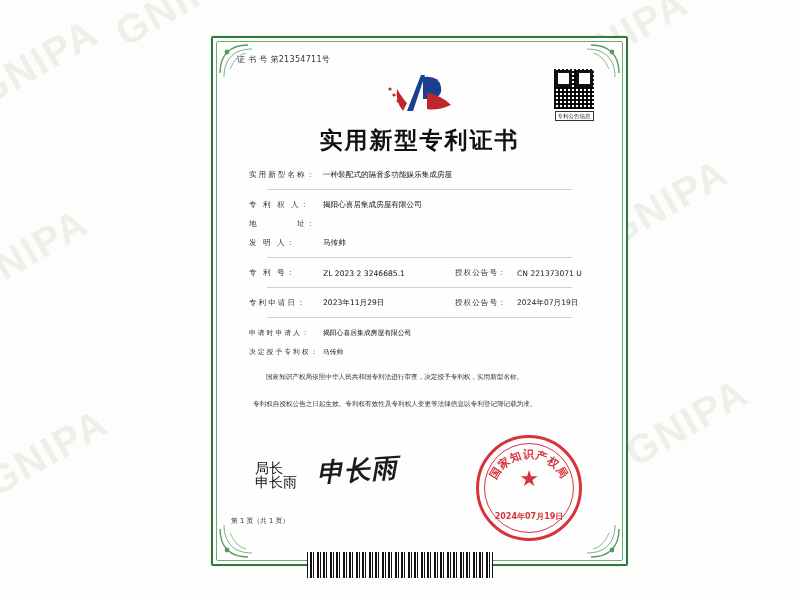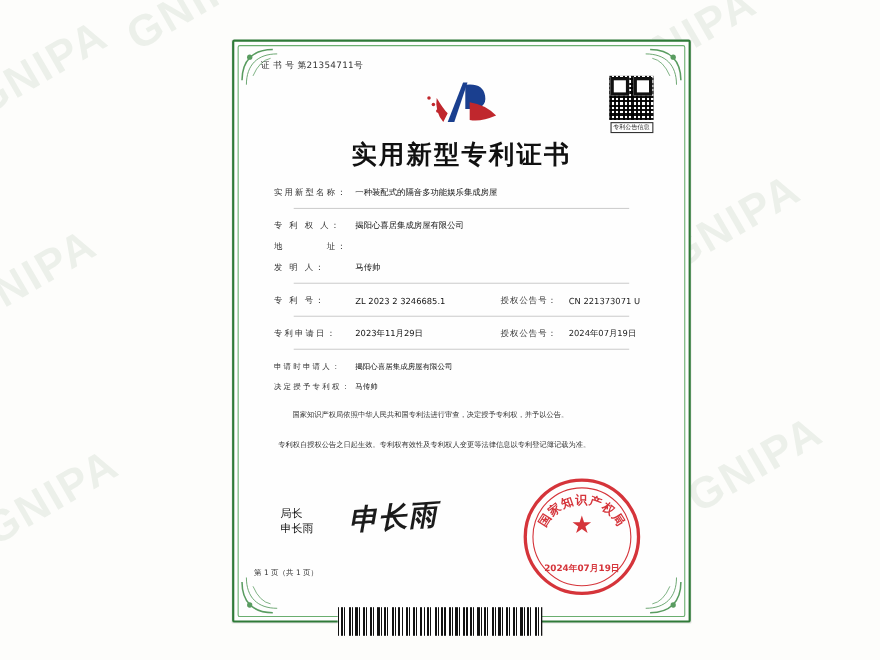--- a/index.html
+++ b/index.html
@@ -193,21 +193,21 @@
   
   .sign-area {
     position: relative;
     margin-top: 26px;
     height: 96px;
   }
   .sign-labels {
     position: absolute;
     left: 24px;
     top: 24px;
-    font-size: 10px;
+    font-size: 14px;
     line-height: 14px;
     color: #111;
   }
   .handwriting {
     position: absolute;
     left: 86px;
     top: 16px;
     font-family: "DejaVu Serif", serif;
     font-style: italic;
     font-weight: bold;
@@ -405,21 +405,21 @@
           <div class="flabel">申请时申请人：</div>
           <div class="fvalue">揭阳心喜居集成房屋有限公司</div>
         </div>
 
         <div class="frow" style="font-size:6.8px;">
           <div class="flabel">决定授予专利权：</div>
           <div class="fvalue">马传帅</div>
         </div>
       </div>
 
-      <div class="statement">国家知识产权局依照中华人民共和国专利法进行审查，决定授予专利权，并予以公告。</div>
+      <div class="statement">国家知识产权局依照中华人民共和国专利法进行审查，决定授予专利权，实用新型名称。</div>
       <div class="statement" style="text-indent:0;">专利权自授权公告之日起生效。专利权有效性及专利权人变更等法律信息以专利登记簿记载为准。</div>
 
       <div class="sign-area">
         <div class="sign-labels">
           <div>局长</div>
           <div>申长雨</div>
         </div>
 
         <div class="handwriting">申长雨</div>
 

